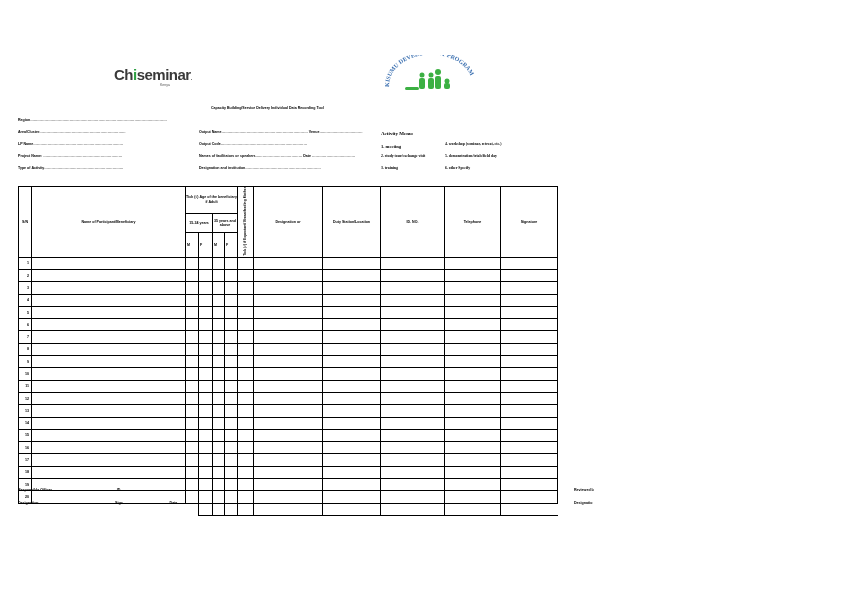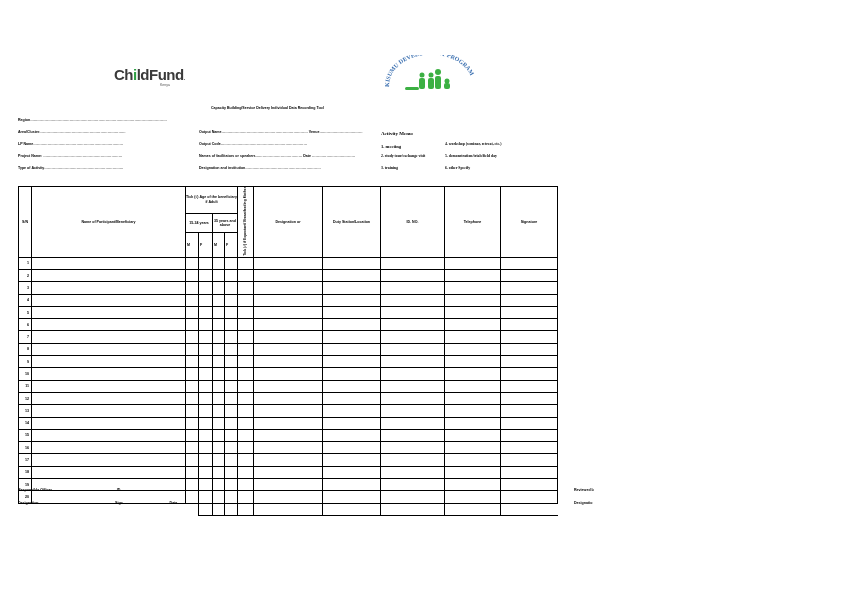--- a/index.html
+++ b/index.html
@@ -13,21 +13,21 @@
   .logo-kdp { position:absolute; left:377px; top:55px; width:105px; height:42px; }
   table.grid { position:absolute; left:18px; top:186px; border-collapse:collapse; table-layout:fixed; }
   table.grid td { border:1px solid #000; padding:0; font-size:3.6px; font-weight:bold; text-align:center; vertical-align:middle; overflow:hidden; }
   table.grid td.sn { text-align:right; padding-right:2px; }
   .vert { writing-mode:vertical-rl; transform:rotate(180deg); font-size:3.4px; line-height:3.8px; display:inline-block; }
   .noborder { border:none !important; }
 </style>
 </head>
 <body>
 
-<div class="logo-cf"><span>Ch</span><span class="i">i</span><span>ldFund</span><span style="font-size:6px">.</span></div>
+<div class="logo-cf"><span>Ch</span><span class="i">i</span><span>seminar</span><span style="font-size:6px">.</span></div>
 <div class="logo-cf-sub">Kenya</div>
 
 <svg class="logo-kdp" viewBox="0 0 105 42">
   <defs>
       <path id="arc" d="M12,32 A40,30 0 0 1 96,30"></path>
     </defs>
   <text font-size="6" font-family="Liberation Serif, serif" font-weight="bold" fill="#3a6fb0"><textPath href="#arc">KISUMU DEVELOPMENT PROGRAM</textPath></text>
   <g fill="#3cb043">
     <circle cx="61" cy="17" r="3"></circle>
     <circle cx="45" cy="20" r="2.5"></circle>

